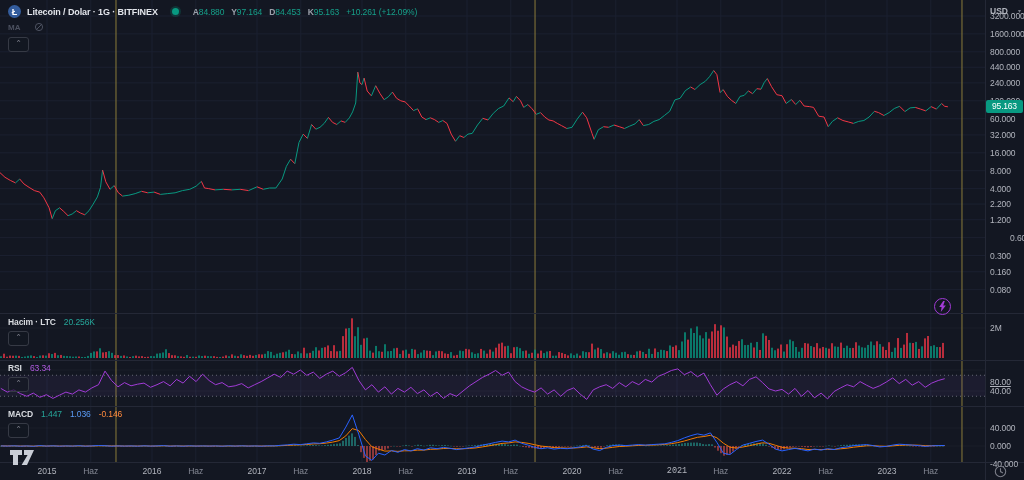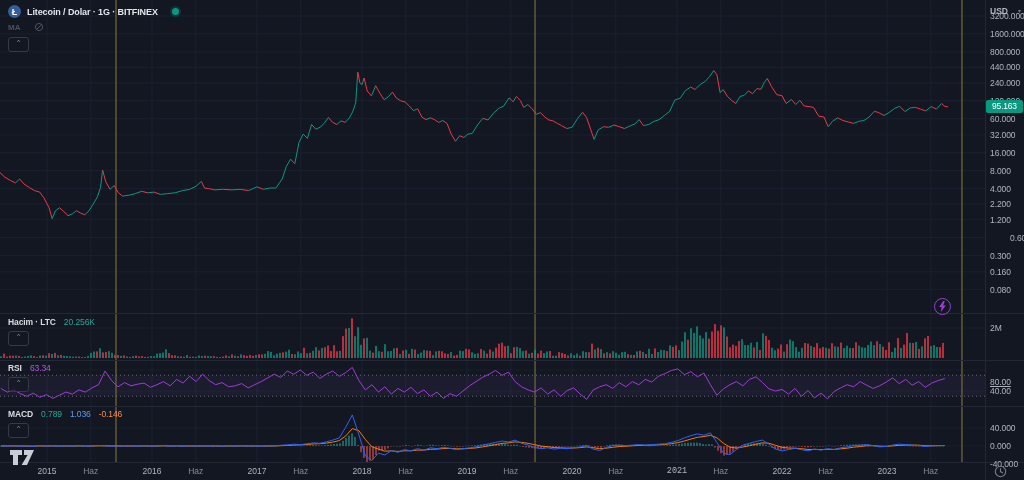--- a/index.html
+++ b/index.html
@@ -970,20 +970,27 @@
   <div class="hsep" style="top:313px"></div>
   <div class="hsep" style="top:360px"></div>
   <div class="hsep" style="top:406px"></div>
   <div class="hsep" style="top:462px"></div>
   <div class="vsep" style="left:985px"></div>
 
   <div id="legend">
     <div id="sym-logo">Ł</div>
     <div id="sym-title">Litecoin / Dolar · 1G · BITFINEX</div>
     <div id="status-dot"></div>
+    <div id="ohlc">
+      <span><span class="ohlc-k">A</span><span class="ohlc-v">84.880</span></span>
+      <span><span class="ohlc-k">Y</span><span class="ohlc-v">97.164</span></span>
+      <span><span class="ohlc-k">D</span><span class="ohlc-v">84.453</span></span>
+      <span><span class="ohlc-k">K</span><span class="ohlc-v">95.163</span></span>
+      <span class="ohlc-v">+10.261 (+12.09%)</span>
+    </div>
   </div>
   <div id="ma-row">
     <span id="ma-label">MA</span>
     <svg width="10" height="10" viewBox="0 0 10 10">
       <circle cx="5" cy="5" r="3.6" fill="none" stroke="#4c5160" stroke-width="1"></circle>
       <line x1="2.2" y1="7.8" x2="7.8" y2="2.2" stroke="#4c5160" stroke-width="1"></line>
     </svg>
   </div>
   <div class="collapse-btn" style="top:37px">⌃</div>
 
@@ -994,21 +1001,21 @@
   <div class="collapse-btn" style="top:331px">⌃</div>
 
   <div class="pane-legend" style="top:363px">
     <span class="pane-title">RSI</span>
     <span style="color:#b15be0">63.34</span>
   </div>
   <div class="collapse-btn" style="top:377px">⌃</div>
 
   <div class="pane-legend" style="top:409px">
     <span class="pane-title">MACD</span>
-    <span style="color:#26a69a">0.789</span>
+    <span style="color:#26a69a">1.447</span>
     <span style="color:#5b9cf6">1.036</span>
     <span style="color:#ff8a3c">-0.146</span>
   </div>
   <div class="collapse-btn" style="top:423px">⌃</div>
 
   <div id="price-axis">
     <span id="currency-label">USD</span>
     <span id="currency-caret">▾</span>
     <div id="last-price-badge" style="top: 100.28px;">95.163</div>
   <span class="tick" style="top: 16px;">3200.000</span>

